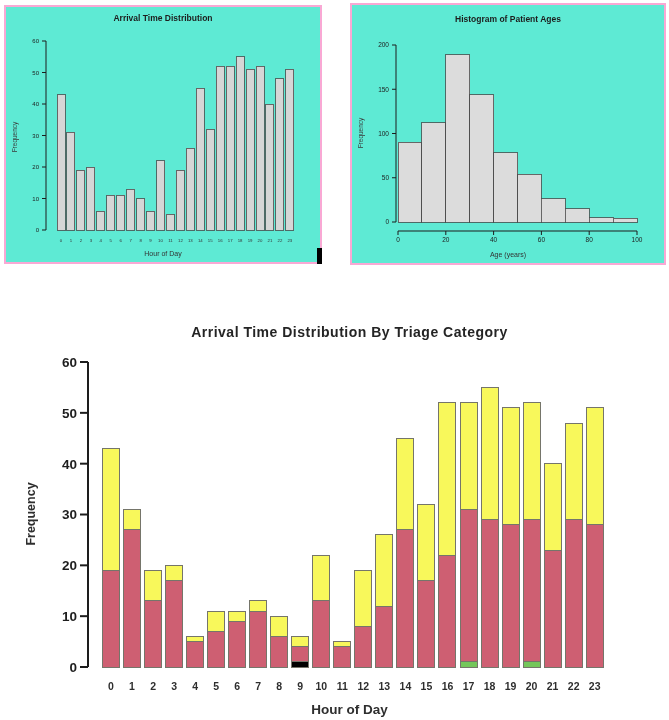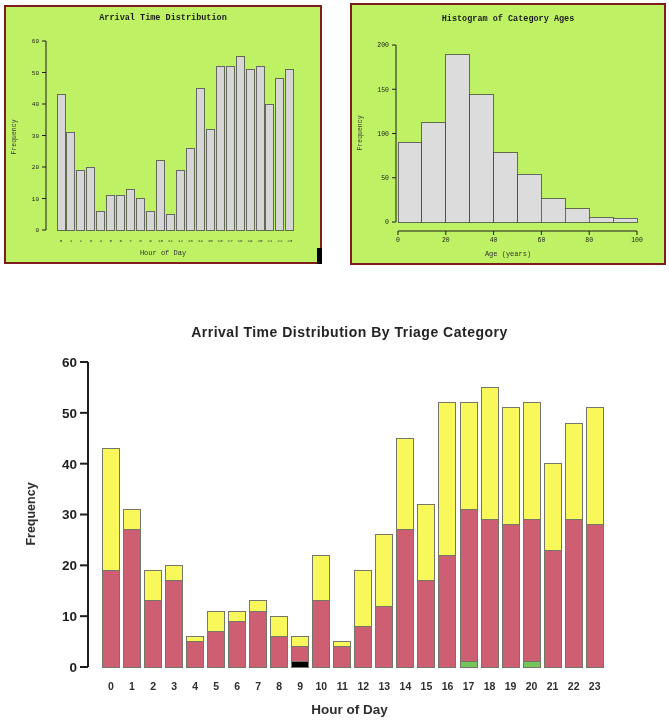--- a/index.html
+++ b/index.html
@@ -1,20 +1,20 @@
 <!DOCTYPE html>
 <html><head>
 <meta charset="utf-8">
 <style>
   html,body{margin:0;padding:0;}
   body{
     width:669px;height:720px;position:relative;background:#ffffff;
     font-family:"Liberation Sans",sans-serif;overflow:hidden;
   }
-  .panel{position:absolute;background:#bef264;border:2px solid #7f1d1d;box-sizing:border-box;font-family:Liberation Mono, monospace;}
+  .panel{position:absolute;background:#5eead4;border:2px solid #f9a8d4;box-sizing:border-box;}
   #panel1{left:4px;top:5px;width:318px;height:259px;}
   #panel2{left:350px;top:3px;width:316px;height:262px;}
   .panel svg{position:absolute;left:0;top:0;overflow:visible;}
   .ptitle{
     position:absolute;left:0;right:0;text-align:center;
     font-weight:bold;color:#1d1d1d;
   }
   #panel1 .ptitle{top:6px;font-size:8.5px;}
   #panel2 .ptitle{top:9px;font-size:8.5px;}
   .pxlabel{
@@ -113,21 +113,21 @@
       <text x="273.9" y="235" font-size="4.3" text-anchor="middle" fill="#333">22</text>
       <rect x="279.85" y="62.349999999999994" width="8" height="160.65" fill="#d6d6d6" stroke="#4a4a4a" stroke-width="0.8" shape-rendering="crispEdges"></rect>
       <text x="283.85" y="235" font-size="4.3" text-anchor="middle" fill="#333">23</text>
     </svg>
   <div class="pxlabel">Hour of Day</div>
   <div class="pylabel">Frequency</div>
   <div id="corner-mark"></div>
 </div>
 
 <div class="panel" id="panel2">
-  <div class="ptitle">Histogram of Category Ages</div>
+  <div class="ptitle">Histogram of Patient Ages</div>
   <svg id="svg2" width="312" height="258">
       <line x1="44" x2="44" y1="40" y2="217" stroke="#1d1d1d" stroke-width="1"></line>
       <line x1="40" x2="44" y1="217" y2="217" stroke="#1d1d1d" stroke-width="1"></line>
       <text x="37" y="219.34" font-size="6.5" text-anchor="end" fill="#1d1d1d" font-weight="400">0</text>
       <line x1="40" x2="44" y1="172.75" y2="172.75" stroke="#1d1d1d" stroke-width="1"></line>
       <text x="37" y="175.09" font-size="6.5" text-anchor="end" fill="#1d1d1d" font-weight="400">50</text>
       <line x1="40" x2="44" y1="128.5" y2="128.5" stroke="#1d1d1d" stroke-width="1"></line>
       <text x="37" y="130.84" font-size="6.5" text-anchor="end" fill="#1d1d1d" font-weight="400">100</text>
       <line x1="40" x2="44" y1="84.25" y2="84.25" stroke="#1d1d1d" stroke-width="1"></line>
       <text x="37" y="86.59" font-size="6.5" text-anchor="end" fill="#1d1d1d" font-weight="400">150</text>

